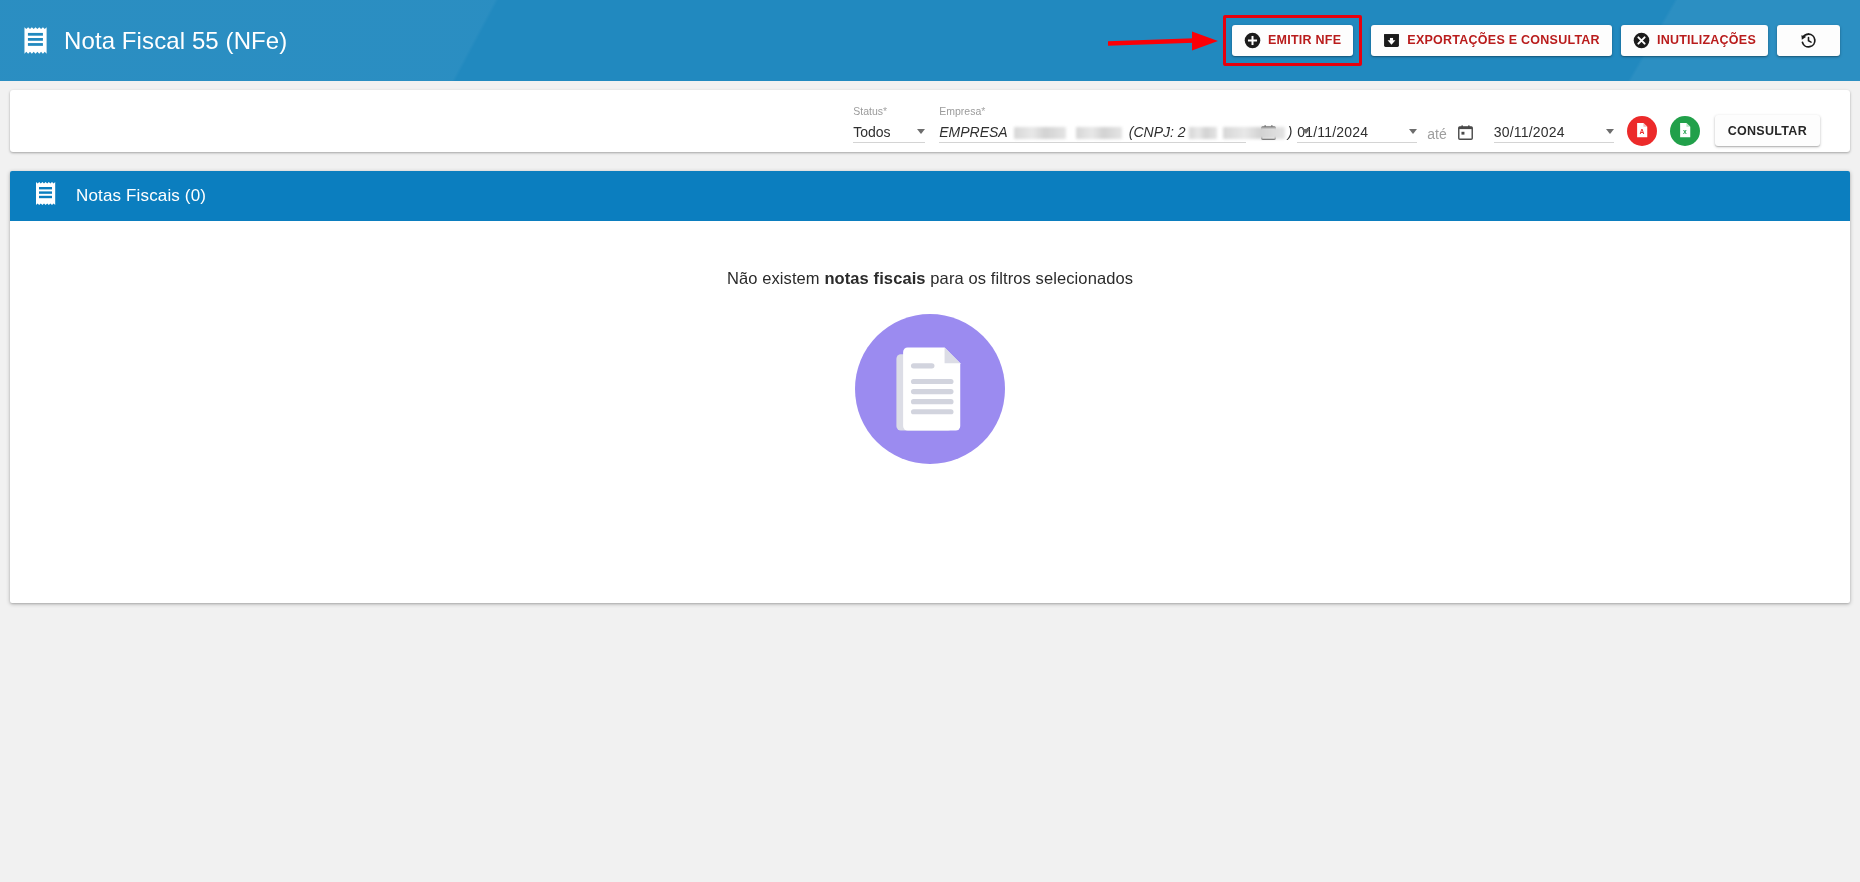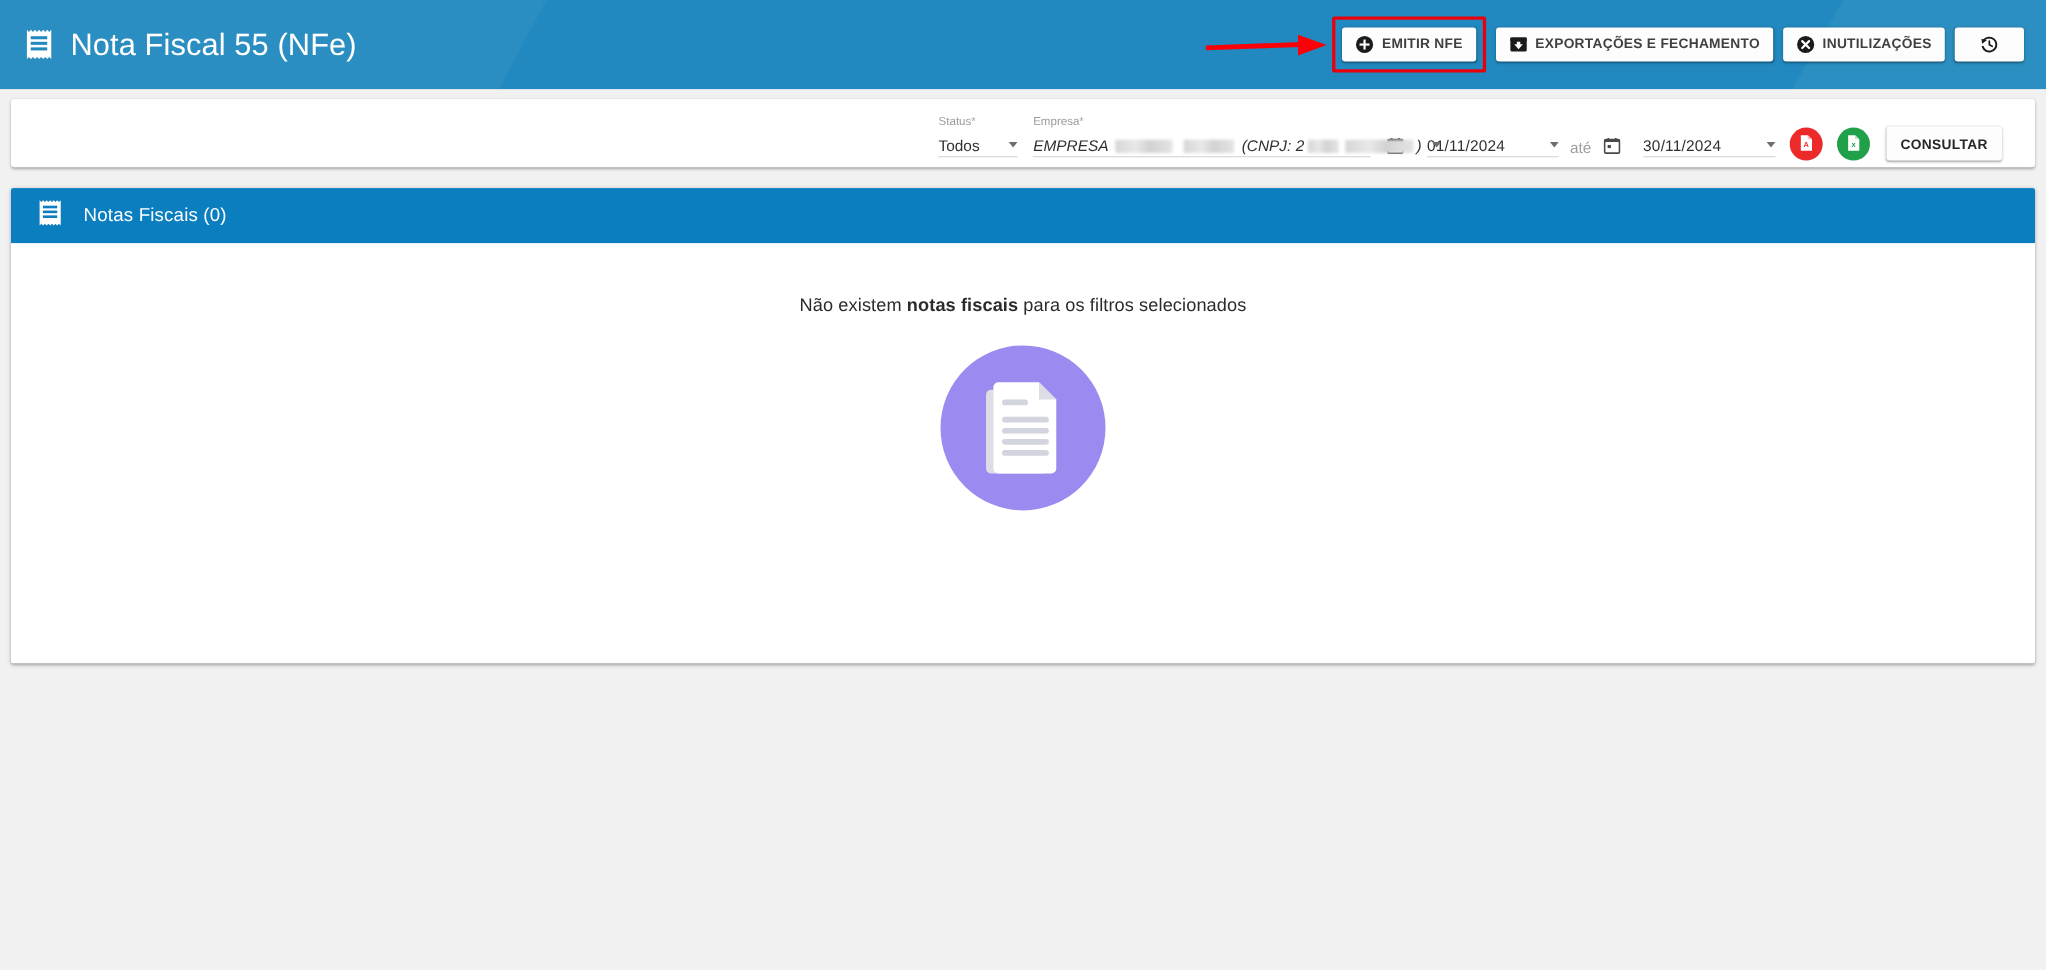--- a/index.html
+++ b/index.html
@@ -24,21 +24,21 @@
     overflow: hidden;
   }
   .header-left { display: flex; align-items: center; gap: 14px; }
   .receipt-icon {
     width: 28px; height: 30px;
     position: relative;
     display: block;
   }
   .header-title {
     color: #ffffff;
-    font-size: 28px;
+    font-size: 24px;
     font-weight: 400;
     letter-spacing: 0.1px;
     white-space: nowrap;
   }
 
   .header-actions {
     margin-left: auto;
     display: flex;
     align-items: center;
     gap: 9px;
@@ -53,21 +53,21 @@
     border-radius: 3px;
     box-shadow: 0 1px 3px rgba(0,0,0,0.28), 0 1px 1px rgba(0,0,0,0.16);
     display: inline-flex;
     align-items: center;
     gap: 7px;
     padding: 0 12px;
     font-family: "Liberation Sans", sans-serif;
     font-size: 12.5px;
     font-weight: 700;
     letter-spacing: 0.25px;
-    color: #404040;
+    color: #b91c1c;
     cursor: pointer;
     white-space: nowrap;
   }
   .hbtn.icon-only { padding: 0 22px; }
   .hbtn .lbl { line-height: 1; }
 
   
   .emitir-wrap {
     position: relative;
     display: inline-flex;
@@ -295,21 +295,21 @@
 
     <button class="hbtn">
       <span class="ico">
         <svg viewBox="0 0 24 24" width="17" height="17" aria-hidden="true">
           <rect x="1.5" y="3" width="21" height="18" rx="2" fill="#1b1b1b"></rect>
           <rect x="1.5" y="3" width="21" height="4.5" fill="#1b1b1b"></rect>
           <polygon points="12,18 6.5,11.5 17.5,11.5" fill="#ffffff"></polygon>
           <rect x="9.8" y="8.4" width="4.4" height="4" fill="#ffffff"></rect>
         </svg>
       </span>
-      <span class="lbl">EXPORTAÇÕES E FECHAMENTO</span>
+      <span class="lbl">EXPORTAÇÕES E CONSULTAR</span>
     </button>
 
     <button class="hbtn">
       <span class="ico">
         <svg viewBox="0 0 24 24" width="17" height="17" aria-hidden="true">
           <circle cx="12" cy="12" r="11" fill="#1b1b1b"></circle>
           <path d="M7.6 7.6 L16.4 16.4 M16.4 7.6 L7.6 16.4" stroke="#ffffff" stroke-width="2.8" stroke-linecap="round"></path>
         </svg>
       </span>
       <span class="lbl">INUTILIZAÇÕES</span>

